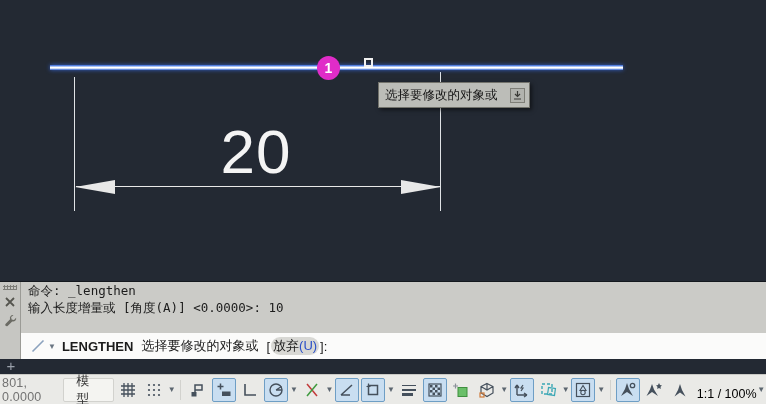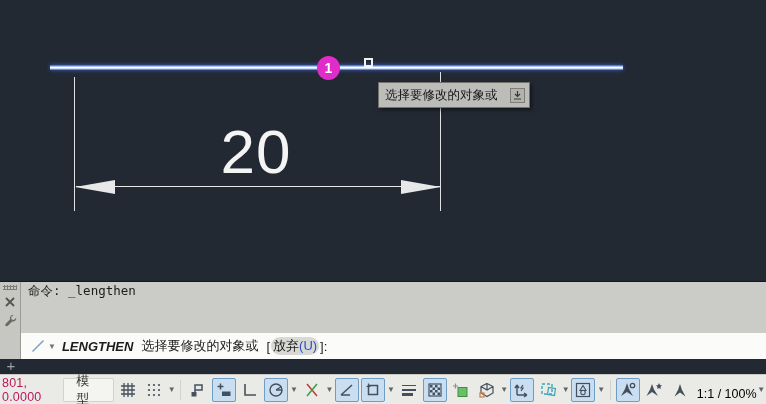--- a/index.html
+++ b/index.html
@@ -40,30 +40,30 @@
           background:radial-gradient(circle, #7d7d78 1px, transparent 1.2px);
           background-size:3px 3px; }
   .rail-btn { width:15px; height:15px; margin-top:4px; display:flex; align-items:center; justify-content:center; }
   .cmd-history { position:absolute; left:21px; top:0; width:745px; height:57px; background:#cbcbc7;
                  font-family:"DejaVu Sans Mono", monospace; font-size:12.5px; color:#1c1c1c;
                  line-height:16.5px; padding:1px 0 0 7px; white-space:nowrap; overflow:hidden; }
   .cmd-active { position:absolute; left:21px; top:51px; width:745px; height:26px; background:#fbfbfa;
                 display:flex; align-items:center; font-size:13px; color:#1c1c1c; white-space:nowrap; }
   .prompt-icon { display:flex; align-items:center; margin:0 6px 0 10px; }
   .prompt-caret { font-size:8px; color:#6a7682; margin-left:3px; }
-  .cmd-name { font-weight:bold; margin-right:8px; font-family:"Liberation Sans",sans-serif;font-style:italic; }
+  .cmd-name { font-weight:bold; margin-right:8px; font-family:"Liberation Sans",sans-serif; }
   .cmd-opt-pill { background:#d8d8d4; border-radius:9px; padding:0 2px; margin:12px 1px; }
   .cmd-opt-key { color:#2b50c8; }
   .plus-btn { position:absolute; left:4px; top:360px; width:14px; height:13px; color:#9aa1ab;
               font-size:15px; line-height:12px; text-align:center; }
 
   
   .statusbar { position:absolute; left:0; top:374px; width:766px; height:30px; background:#eaeae7;
                border-top:1px solid #c9c9c5; display:flex; align-items:center; padding-left:2px; }
-  .coords { font-size:12.5px; color:#be185d; width:64px; letter-spacing:.2px; }
+  .coords { font-size:12.5px; color:#737373; width:64px; letter-spacing:.2px; }
   .sb-btn { height:24px; min-width:24px; display:flex; align-items:center; justify-content:center;
             border:1px solid transparent; border-radius:2px; margin:0 1px; }
   .sb-btn.active { background:#c9def1; border-color:#6e9ec5; }
   .sb-btn.framed { background:#f4f4f1; border-color:#d2d2ce; padding:0 12px; font-size:13px; color:#333; }
   .dd { font-size:8px; color:#5c6670; width:10px; text-align:center; }
   .sb-sep { width:1px; height:20px; background:#d2d2ce; margin:0 4px; }
   .zoomtext { font-size:12.5px; color:#000000; margin-left:4px; white-space:nowrap;margin-top:8px; }
   svg { display:block; }
 </style>
 </head>
@@ -100,20 +100,21 @@
         </svg>
       </div>
       <div class="rail-btn">
         <svg width="13" height="13" viewBox="0 0 13 13">
           <path d="M9.5 1.2 a3 3 0 0 0 -3.4 4.1 L1.5 9.9 a1.5 1.5 0 0 0 2.1 2.1 L8.2 7.4 a3 3 0 0 0 3.9 -3.6 L10 5.9 L7.6 5.4 L7.1 3 Z" fill="#6b6b64"></path>
         </svg>
       </div>
     </div>
     <div class="cmd-history">
       <div>命令: _lengthen</div>
+      <div>输入长度增量或 [角度(A)] &lt;0.0000&gt;: 10</div>
     </div>
     <div class="cmd-active">
       <span class="prompt-icon">
         <svg width="14" height="14" viewBox="0 0 14 14">
           <path d="M1.5 12.5 L12.5 1.5" stroke="#8ba2bd" stroke-width="1.6"></path>
         </svg>
         <span class="prompt-caret">▼</span>
       </span>
       <span class="cmd-name">LENGTHEN</span>
       <span>选择要修改的对象或</span>

